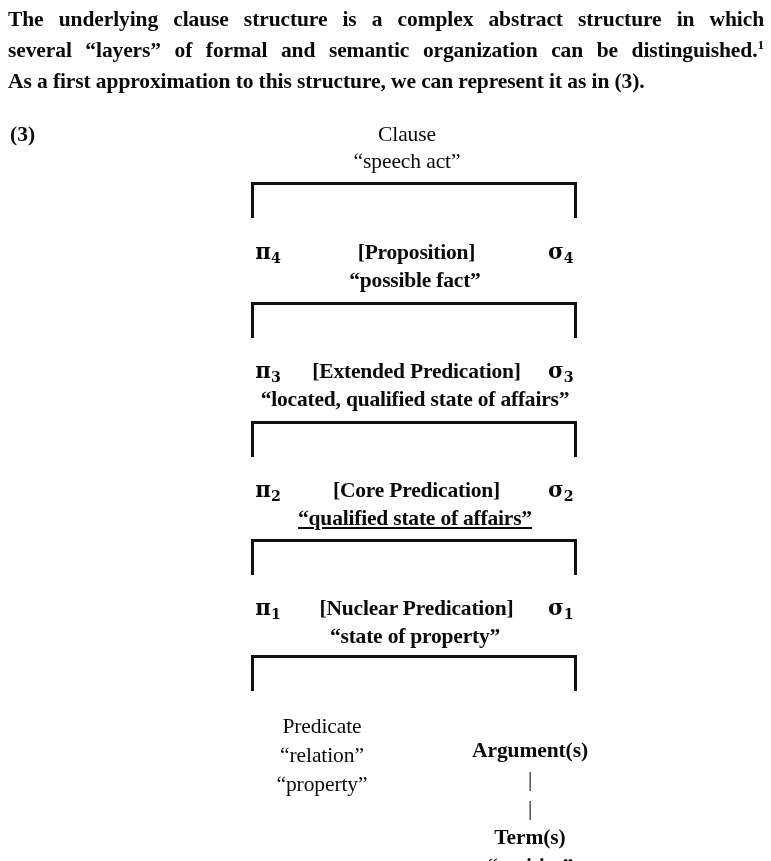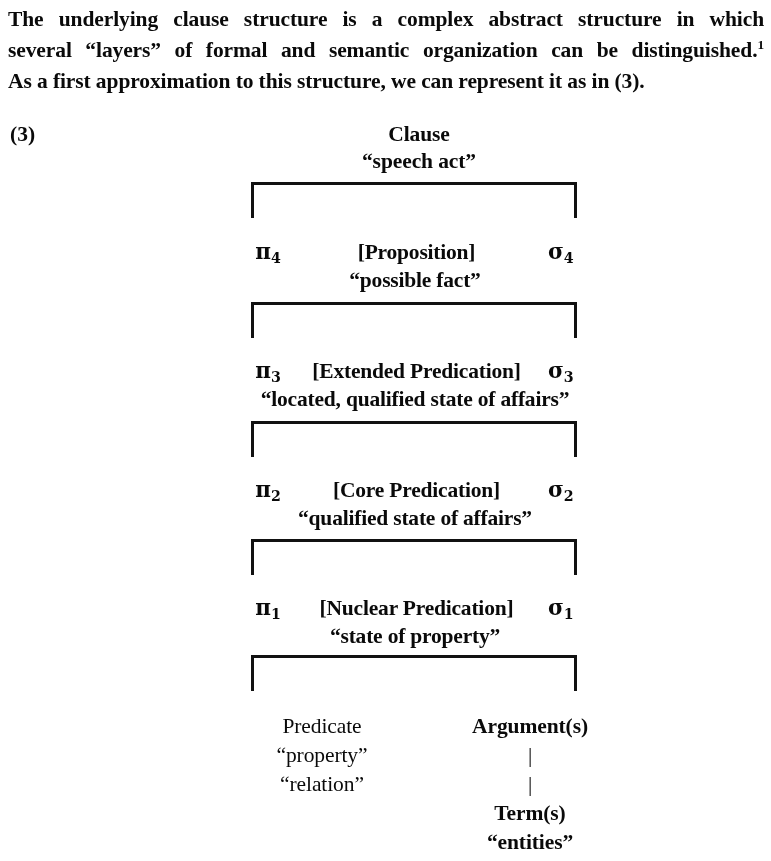--- a/index.html
+++ b/index.html
@@ -58,25 +58,25 @@
     position: absolute;
     left: 10px;
     top: 122px;
     font-size: 21.5px;
     font-weight: 700;
   }
 
   
   .dtext {
     position: absolute;
-    left: 256px;
+    left: 244px;
     width: 326px;
     text-align: center;
     font-size: 21.5px;
-    font-weight: 700;
+    font-weight: 400;
     line-height: 27px;
     letter-spacing: -0.1px;
   }
 
   
   .layer-row {
     position: absolute;
     left: 240px;
     width: 352px;
     display: flex;
@@ -198,40 +198,40 @@
   </div>
   <div class="gloss" style="top:386px;">“located, qualified state of affairs”</div>
 
   <div class="bracket" style="top:421px;"></div>
 
   <div class="layer-row" style="top:476px;">
     <span class="op left"><span>π</span><sub>2</sub></span>
     <span class="centre">[Core Predication]</span>
     <span class="op right"><span>σ</span><sub>2</sub></span>
   </div>
-  <div class="gloss" style="top:505px;">“qualified state of affairs”</div>
+  <div class="gloss" style="top:505px;text-decoration:underline;">“qualified state of affairs”</div>
 
   <div class="bracket" style="top:539px;"></div>
 
   <div class="layer-row" style="top:594px;">
     <span class="op left"><span>π</span><sub>1</sub></span>
     <span class="centre">[Nuclear Predication]</span>
     <span class="op right"><span>σ</span><sub>1</sub></span>
   </div>
   <div class="gloss" style="top:623px;">“state of property”</div>
 
   <div class="bracket" style="top:655px;"></div>
 
   <div id="predicate-block">
     <span style="display:block;">Predicate</span>
+    <span style="display:block;">“relation”</span>
     <span style="display:block;">“property”</span>
-    <span style="display:block;">“relation”</span>
   </div>
 
   <div id="argument-block">
-    <span style="display:block;">Argument(s)</span>
+    <span style="display:block;margin-top:24px;">Argument(s)</span>
     <span class="connector">|</span>
     <span class="connector">|</span>
     <span class="term-line">Term(s)</span>
     <span class="term-line">“entities”</span>
   </div>
 
 </div>
 
 </body></html>

